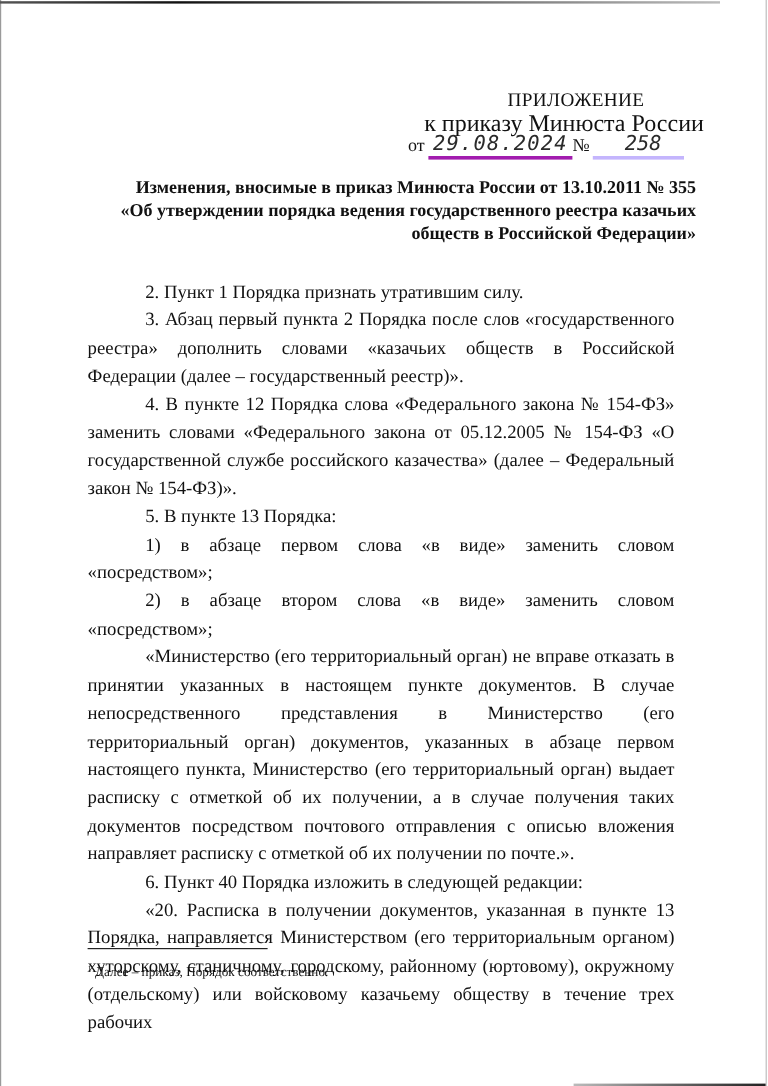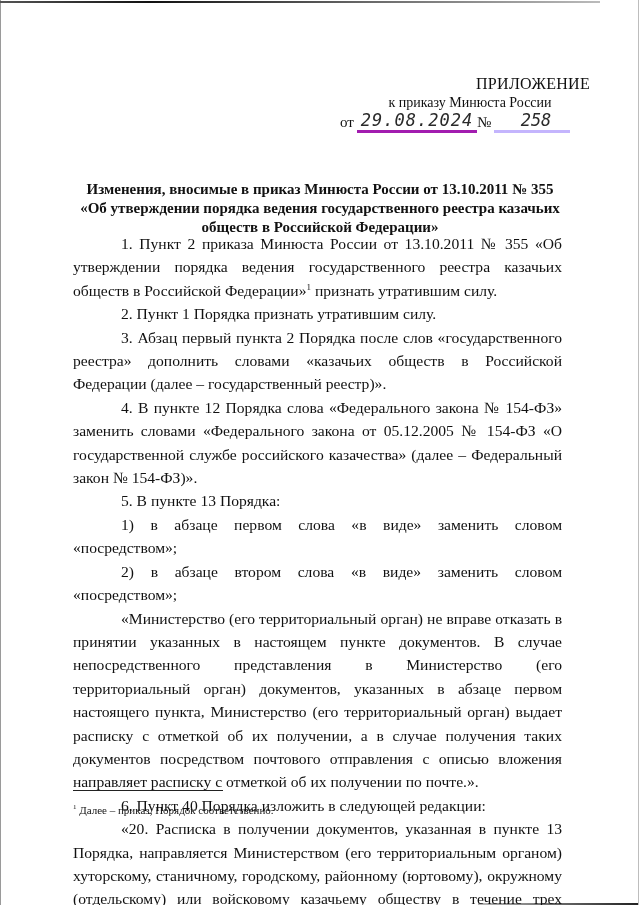--- a/index.html
+++ b/index.html
@@ -4,32 +4,32 @@
 <style>
   html, body { margin: 0; padding: 0; background: #ffffff; }
   body { width: 640px; height: 905px; position: relative; overflow: hidden;
          font-family: "Liberation Serif", "DejaVu Serif", serif; color: #111; }
   .scan-edge-left { position: absolute; left: 0; top: 0; width: 1px; height: 905px; background: #9a9a9a; }
   .scan-edge-right { position: absolute; right: 1px; top: 0; width: 1px; height: 905px; background: #bdbdbd; }
   .scan-edge-top { position: absolute; left: 0; top: 1px; width: 600px; height: 2px; background: linear-gradient(90deg,#555 0%,#111 25%,#666 60%,#bbb 100%); }
   .scan-edge-bottom { position: absolute; right: 2px; bottom: 0; width: 160px; height: 2px; background: linear-gradient(90deg,#bbb 0%,#777 40%,#222 100%); }
 
   .appendix { position: absolute; left: 330px; top: 74px; width: 260px; }
-  .appendix .title { text-align: right; font-size: 16px; letter-spacing: 0.3px; padding-left: 40px; line-height: 20px; }
-  .appendix .ref { text-align: center; font-size: 14px; line-height: 18px; padding-left: 20px; }
+  .appendix .title { text-align: center; font-size: 16px; letter-spacing: 0.3px; padding-left: 40px; line-height: 20px; }
+  .appendix .ref { text-align: center; font-size: 20px; line-height: 18px; padding-left: 20px; }
   .appendix .num-line { position: relative; height: 22px; font-size: 15px; margin-left: 10px; text-align: center; }
   .appendix .num-line .ot { position: absolute; left: 0; top: 2px; }
   .appendix .num-line .date { position: absolute; left: 17px; top: -2px; width: 120px; border-bottom: 3px solid #a21caf;
         font-family: "DejaVu Sans Mono", monospace; font-style: italic; font-size: 17px; color: #2a2a2a; letter-spacing: 1px; }
   .appendix .num-line .no { position: absolute; left: 137px; top: 2px; }
   .appendix .num-line .number { position: absolute; left: 154px; top: -2px; width: 76px; border-bottom: 3px solid #c4b5fd;
         font-family: "DejaVu Sans Mono", monospace; font-style: italic; font-size: 17px; color: #2a2a2a; padding-left: 8px; box-sizing: border-box; }
 
-  .doc-title { position: absolute; left: 60px; top: 148px; width: 520px; text-align: center;
-               font-weight: bold; font-size: 15px; line-height: 19px; margin-top: 32px; }
+  .doc-title { position: absolute; left: 60px; top: 148px; width: 520px; text-align: right;
+               font-weight: bold; font-size: 15px; line-height: 19px; }
 
   .body-text { position: absolute; left: 73px; top: 232px; width: 489px; font-size: 15.6px; line-height: 23.4px; }
   .body-text p { margin: 0; text-align: justify; text-indent: 48px; }
   .body-text p.last-left { text-align-last: left; }
   .body-text sup { font-size: 9px; line-height: 0; }
 
   .footnote-rule { position: absolute; left: 73px; top: 790px; width: 150px; height: 1px; background: #222; }
   .footnote { position: absolute; left: 73px; top: 800px; font-size: 11px; line-height: 14px;
               font-family: "Liberation Serif", serif; }
   .footnote sup { font-size: 7px; }
@@ -53,21 +53,20 @@
   </div>
 </div>
 
 <div class="doc-title">
   <div>Изменения, вносимые в приказ Минюста России от 13.10.2011 № 355</div>
   <div>«Об утверждении порядка ведения государственного реестра казачьих</div>
   <div>обществ в Российской Федерации»</div>
 </div>
 
 <div class="body-text">
-  <p><span>1. Пункт 2 приказа Минюста России от 13.10.2011 № 355 «Об утверждении порядка ведения государственного реестра казачьих обществ в Российской Федерации»</span><sup>1</sup><span> признать утратившим силу.</span></p>
   <p>2. Пункт 1 Порядка признать утратившим силу.</p>
   <p>3. Абзац первый пункта 2 Порядка после слов «государственного реестра» дополнить словами «казачьих обществ в Российской Федерации (далее – государственный реестр)».</p>
   <p>4. В пункте 12 Порядка слова «Федерального закона № 154-ФЗ» заменить словами «Федерального закона от 05.12.2005 № 154-ФЗ «О государственной службе российского казачества» (далее – Федеральный закон № 154-ФЗ)».</p>
   <p>5. В пункте 13 Порядка:</p>
   <p>1) в абзаце первом слова «в виде» заменить словом «посредством»;</p>
   <p>2) в абзаце втором слова «в виде» заменить словом «посредством»;</p>
   <p>«Министерство (его территориальный орган) не вправе отказать в принятии указанных в настоящем пункте документов. В случае непосредственного представления в Министерство (его территориальный орган) документов, указанных в абзаце первом настоящего пункта, Министерство (его территориальный орган) выдает расписку с отметкой об их получении, а в случае получения таких документов посредством почтового отправления с описью вложения направляет расписку с отметкой об их получении по почте.».</p>
   <p>6. Пункт 40 Порядка изложить в следующей редакции:</p>
   <p class="last-left" style="text-align-last: justify;">«20. Расписка в получении документов, указанная в пункте 13 Порядка, направляется Министерством (его территориальным органом) хуторскому, станичному, городскому, районному (юртовому), окружному (отдельскому) или войсковому казачьему обществу в течение трех рабочих</p>
 </div>

